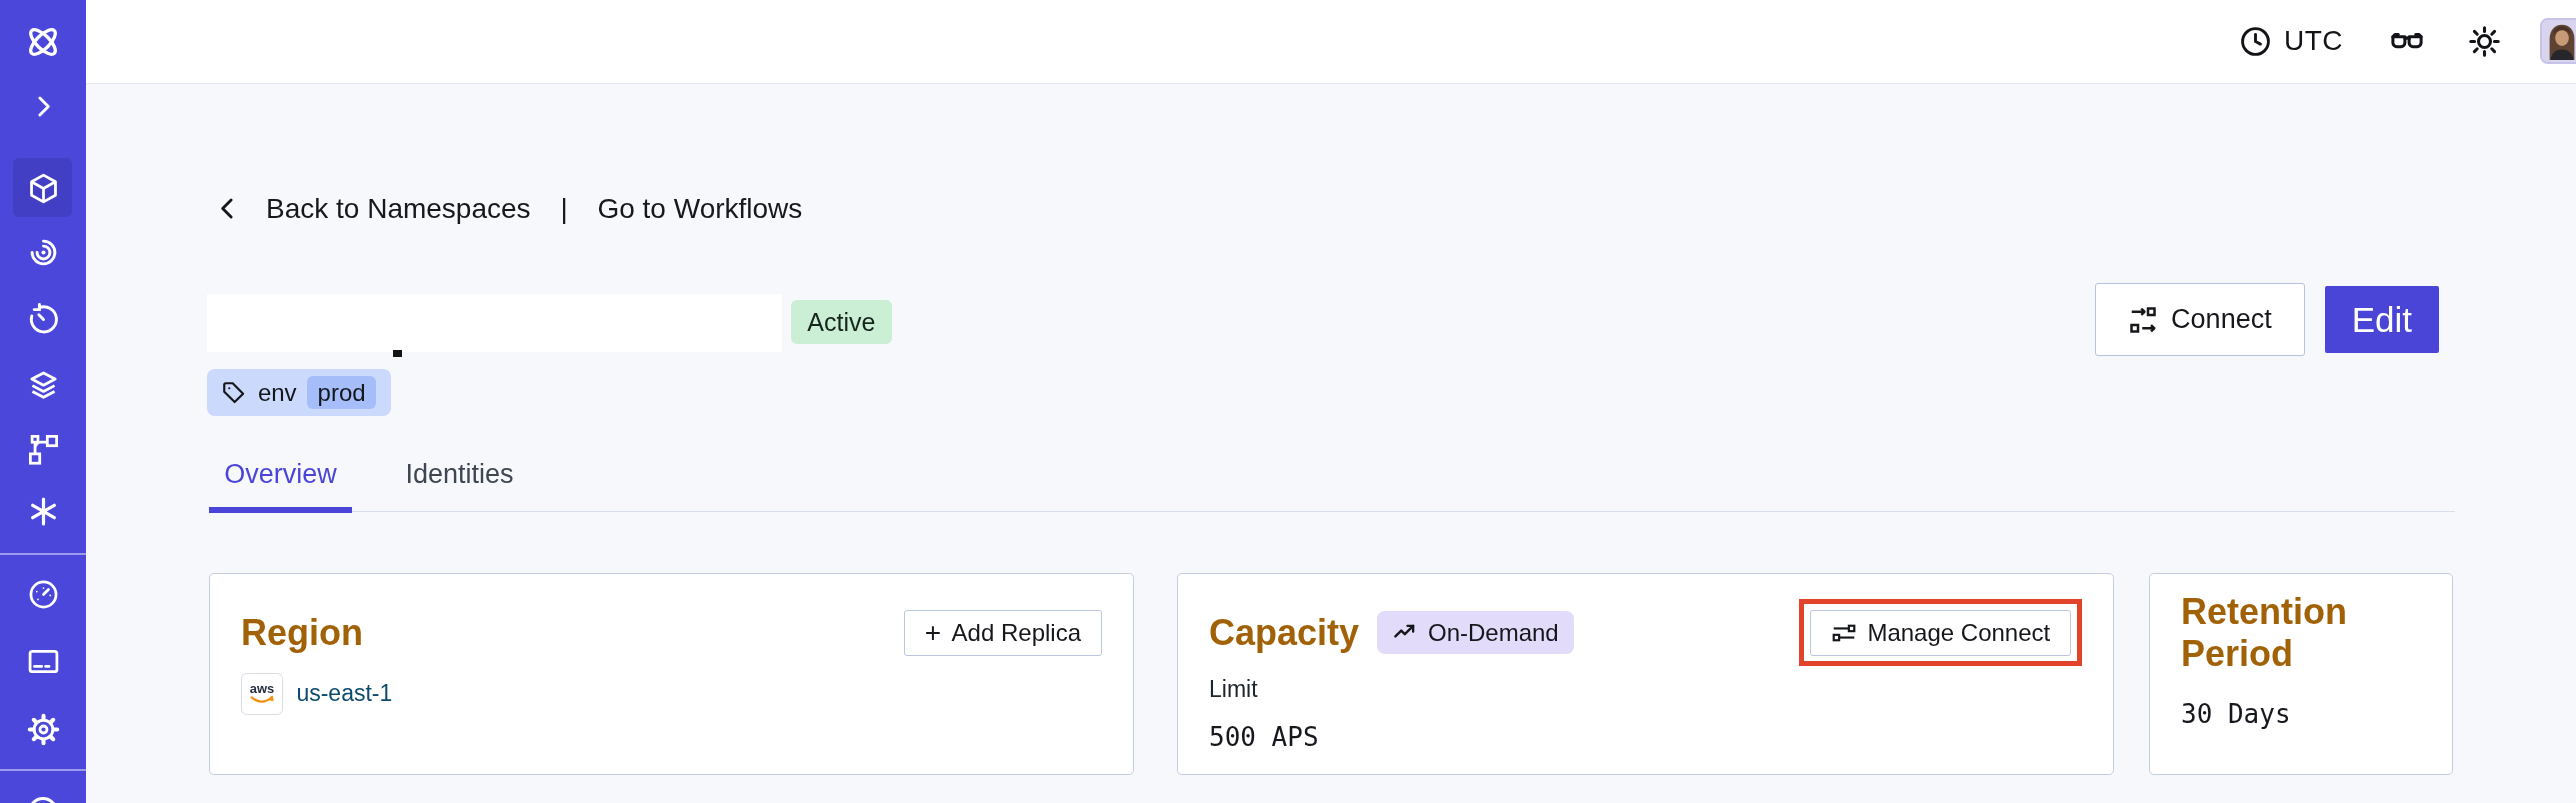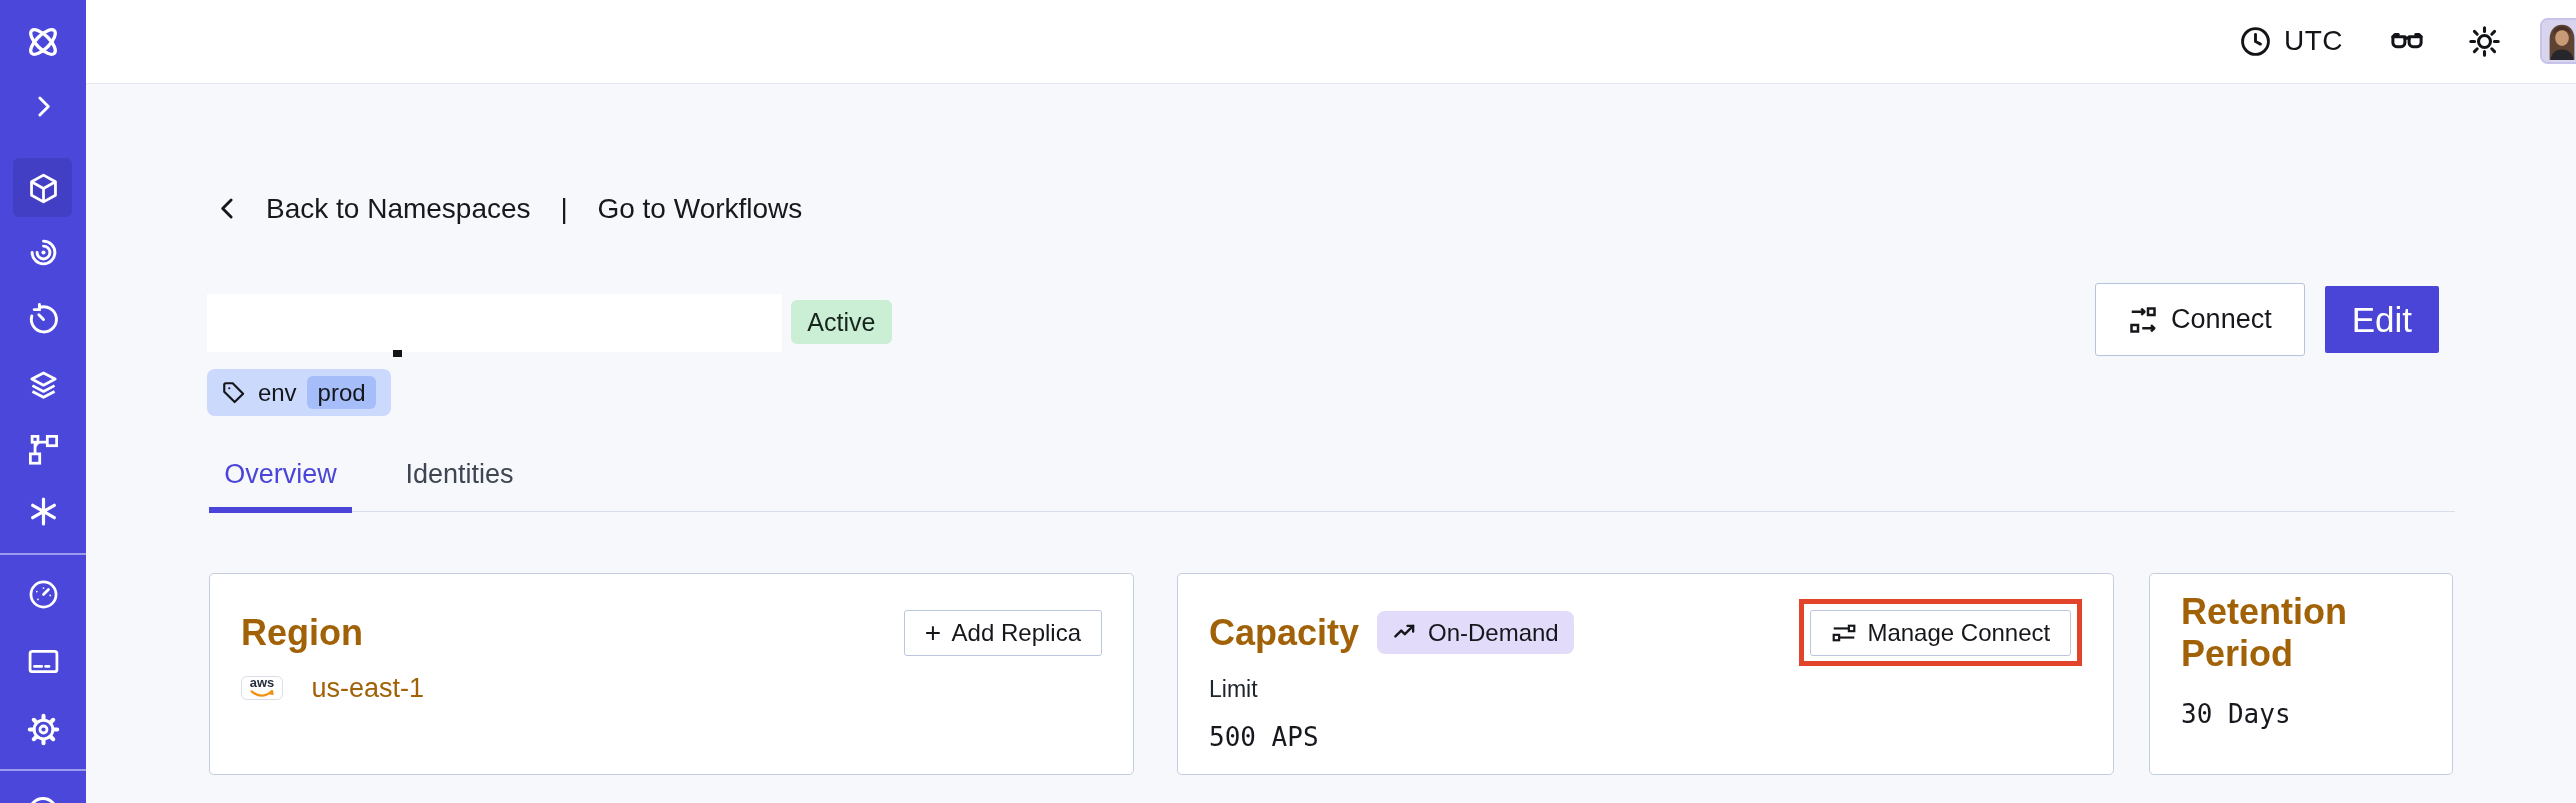--- a/index.html
+++ b/index.html
@@ -54,22 +54,22 @@
   .card-retention { width:304px; margin-left:35px; }
   .card-header { display:flex; align-items:center; height:67px; }
   .card-title { font-size:36px; font-weight:700; color:#a16207; }
   .spacer { flex:1; }
   .btn-outline { display:flex; align-items:center; gap:10.5px; height:46px; padding:0 20px; background:#FFFFFF; border:1.9px solid #B9C6DE; border-radius:2.9px; font-size:24px; color:#15171B; cursor:pointer; white-space:nowrap; }
   .plus-glyph { font-size:28px; font-weight:400; line-height:1; }
   .ondemand-badge { display:flex; align-items:center; gap:8.6px; margin-left:18px; background:#E2DBFA; border-radius:7.7px; padding:7.7px 15.3px; font-size:24px; color:#15171B; }
   .highlight-box { border:5.8px solid #E2442B; padding:5.8px; }
   .field-label { margin-top:9.6px; font-size:23px; color:#20252D; }
   .value-row { margin-top:6.7px; display:flex; align-items:center; gap:13.4px; }
-  .aws-chip { width:42px; height:24px; background:#FFFFFF; border:1.9px solid #D9DEE6; border-radius:5.8px; display:flex; align-items:center; justify-content:center; }
-  .region-value { font-size:27px; color:#a16207;margin-left:15px; }
+  .aws-chip { width:42px; height:42px; background:#FFFFFF; border:1.9px solid #D9DEE6; border-radius:5.8px; display:flex; align-items:center; justify-content:center; }
+  .region-value { font-size:23px; color:#0c4a6e; }
   .mono-value { font-family:"DejaVu Sans Mono", monospace; font-size:26px; color:#16181D; }
   .capacity-value { margin-top:19px; }
   .retention-value { margin-top:33px; }
 </style>
 </head>
 <body>
 
 <div id="stage">
 
   <nav class="sidebar">

